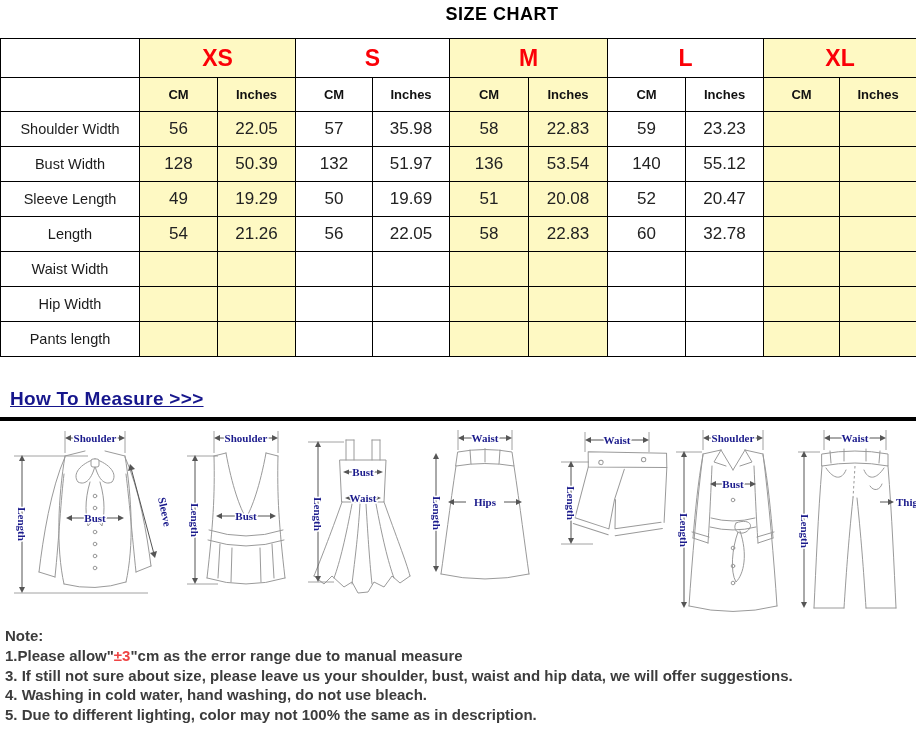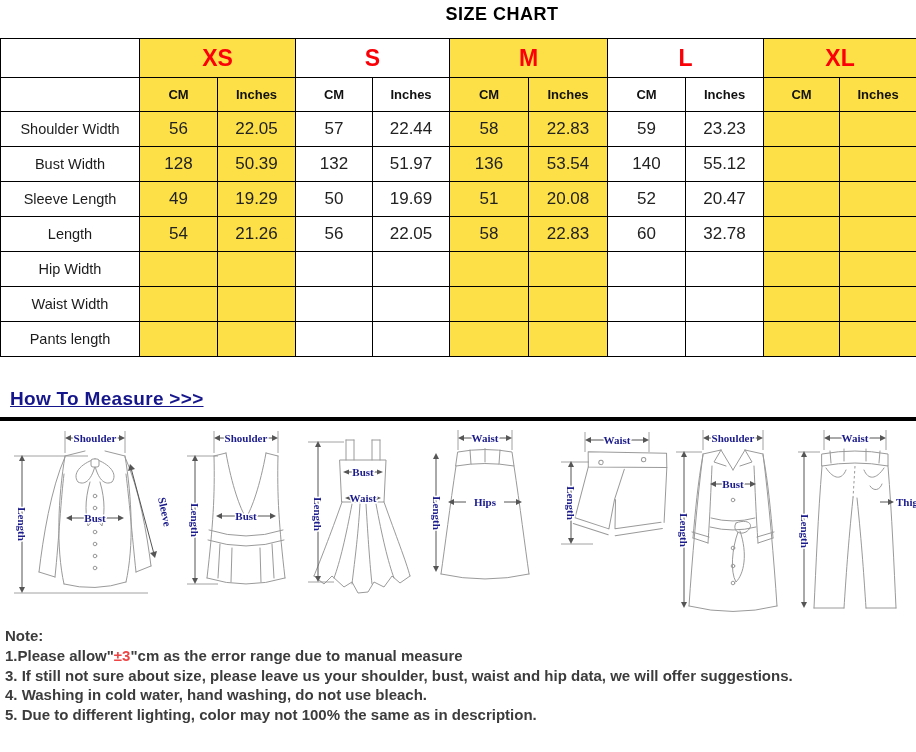--- a/index.html
+++ b/index.html
@@ -15,21 +15,21 @@
   }
   
   table.size-chart {
     position:absolute; top:38px; left:0; width:916px;
     border-collapse:collapse; table-layout:fixed;
   }
   table.size-chart th, table.size-chart td {
     border:1px solid #000; text-align:center; vertical-align:middle;
     padding:0; overflow:hidden; background:#fff;
   }
-  table.size-chart .s { background:#fde047; }
+  table.size-chart .s { background:#fef9c3; }
   tr.size-row th  { height:39px; font-size:23px; font-weight:bold; color:#fb0007; }
   tr.unit-row th  { height:34px; font-size:13px; font-weight:bold; color:#111; }
   tbody.data td   { height:35px; font-size:17px; font-weight:normal; color:#222; }
   tbody.data td.lbl { font-size:14.5px; color:#1c1c1c; }
   
   .measure-head {
     position:absolute; top:388px; left:10px;
     font-size:19px; font-weight:bold; color:#16168c; letter-spacing:.3px;text-decoration:underline;
   }
   .rule { position:absolute; top:417px; left:0; width:916px; height:4px; background:#000; }
@@ -96,21 +96,21 @@
         <th class="s">CM</th>
         <th class="s">Inches</th>
       </tr>
     </thead>
     <tbody class="data">
       <tr>
         <td class="lbl">Shoulder Width</td>
         <td class="s">56</td>
         <td class="s">22.05</td>
         <td>57</td>
-        <td>22.44</td>
+        <td>35.98</td>
         <td class="s">58</td>
         <td class="s">22.83</td>
         <td>59</td>
         <td>23.23</td>
         <td class="s"></td>
         <td class="s"></td>
       </tr>
       <tr>
         <td class="lbl">Bust Width</td>
         <td class="s">128</td>
@@ -144,34 +144,34 @@
         <td>56</td>
         <td>22.05</td>
         <td class="s">58</td>
         <td class="s">22.83</td>
         <td>60</td>
         <td>32.78</td>
         <td class="s"></td>
         <td class="s"></td>
       </tr>
       <tr>
+        <td class="lbl">Waist Width</td>
+        <td class="s"></td>
+        <td class="s"></td>
+        <td></td>
+        <td></td>
+        <td class="s"></td>
+        <td class="s"></td>
+        <td></td>
+        <td></td>
+        <td class="s"></td>
+        <td class="s"></td>
+      </tr>
+      <tr>
         <td class="lbl">Hip Width</td>
-        <td class="s"></td>
-        <td class="s"></td>
-        <td></td>
-        <td></td>
-        <td class="s"></td>
-        <td class="s"></td>
-        <td></td>
-        <td></td>
-        <td class="s"></td>
-        <td class="s"></td>
-      </tr>
-      <tr>
-        <td class="lbl">Waist Width</td>
         <td class="s"></td>
         <td class="s"></td>
         <td></td>
         <td></td>
         <td class="s"></td>
         <td class="s"></td>
         <td></td>
         <td></td>
         <td class="s"></td>
         <td class="s"></td>

